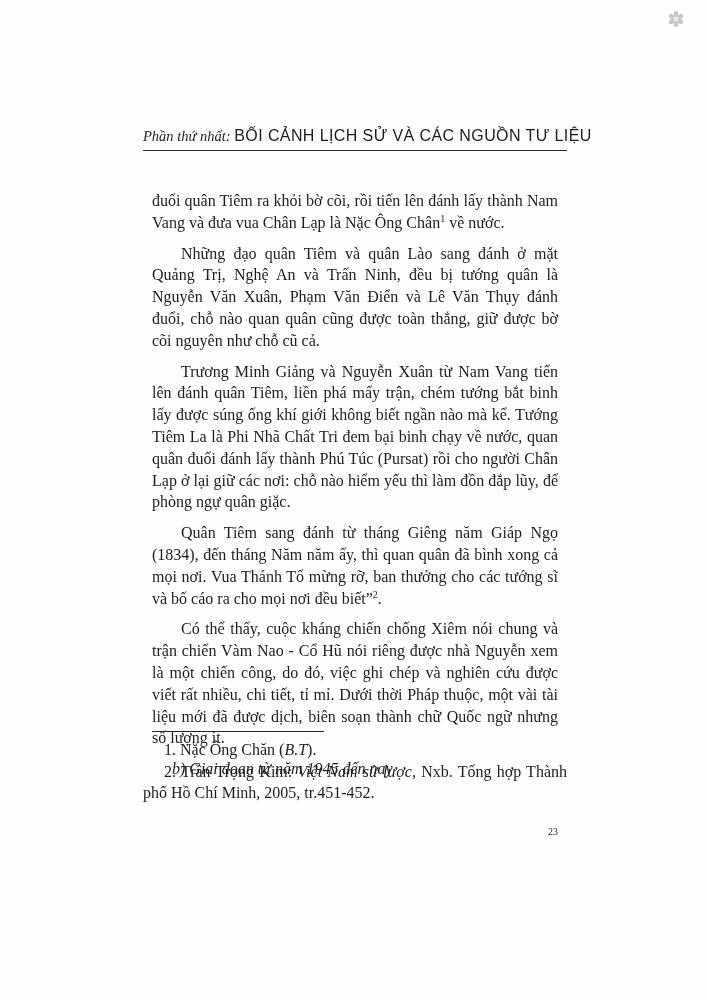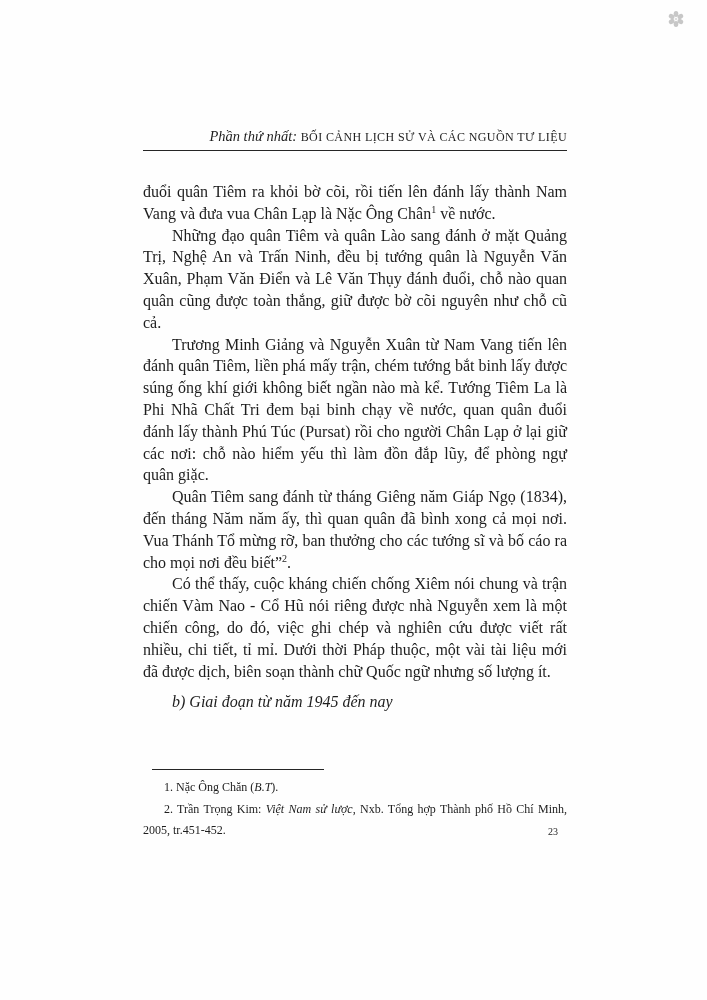--- a/index.html
+++ b/index.html
@@ -9,37 +9,37 @@
     overflow:hidden;
   }
   .ornament { position:absolute; left:667px; top:10px; width:18px; height:18px; }
   .running-header {
     position:absolute; left:143px; top:127px; width:424px;
     text-align:right; white-space:nowrap;
     border-bottom:1.5px solid #262626; padding-bottom:5px;
   }
   .running-header .label-italic { font-style:italic; font-size:14.5px;margin-top:7px; }
   .running-header .title-caps {
-    font-family:Liberation Serif, serif;
-    font-size:12px; letter-spacing:0.4px;
+    font-family:Liberation Sans, sans-serif;
+    font-size:16px; letter-spacing:0.4px;
   }
   .body-text {
     position:absolute; left:143px; top:181px; width:424px;
     font-size:16px; line-height:21.8px; text-align:justify;
   }
-  .body-text p { margin:0; }
+  .body-text p { margin:9px; }
   .indent { text-indent:29px; }
   .section-heading {
     font-style:italic; font-size:16px; text-indent:29px;
     margin:9px 0 11px 0 !important; text-align:left;
   }
   sup.fn-ref { font-size:10px; line-height:0; vertical-align:super; }
   .footnotes {
-    position:absolute; left:143px; top:769px; width:424px;
-    font-size:12px; line-height:21.5px; text-align:justify;
+    position:absolute; left:143px; top:731px; width:424px;
+    font-size:16px; line-height:21.5px; text-align:justify;
   }
   .fn-rule { width:172px; height:0; border-top:1.5px solid #262626; margin:0 0 7px 9px; }
   .footnote { margin:0; text-indent:21px; }
   .fn-italic { font-style:italic; }
   .page-number {
     position:absolute; left:143px; top:826px; width:424px;
     text-align:right; padding-right:9px; box-sizing:border-box;
     font-size:10px;
   }
 </style>

